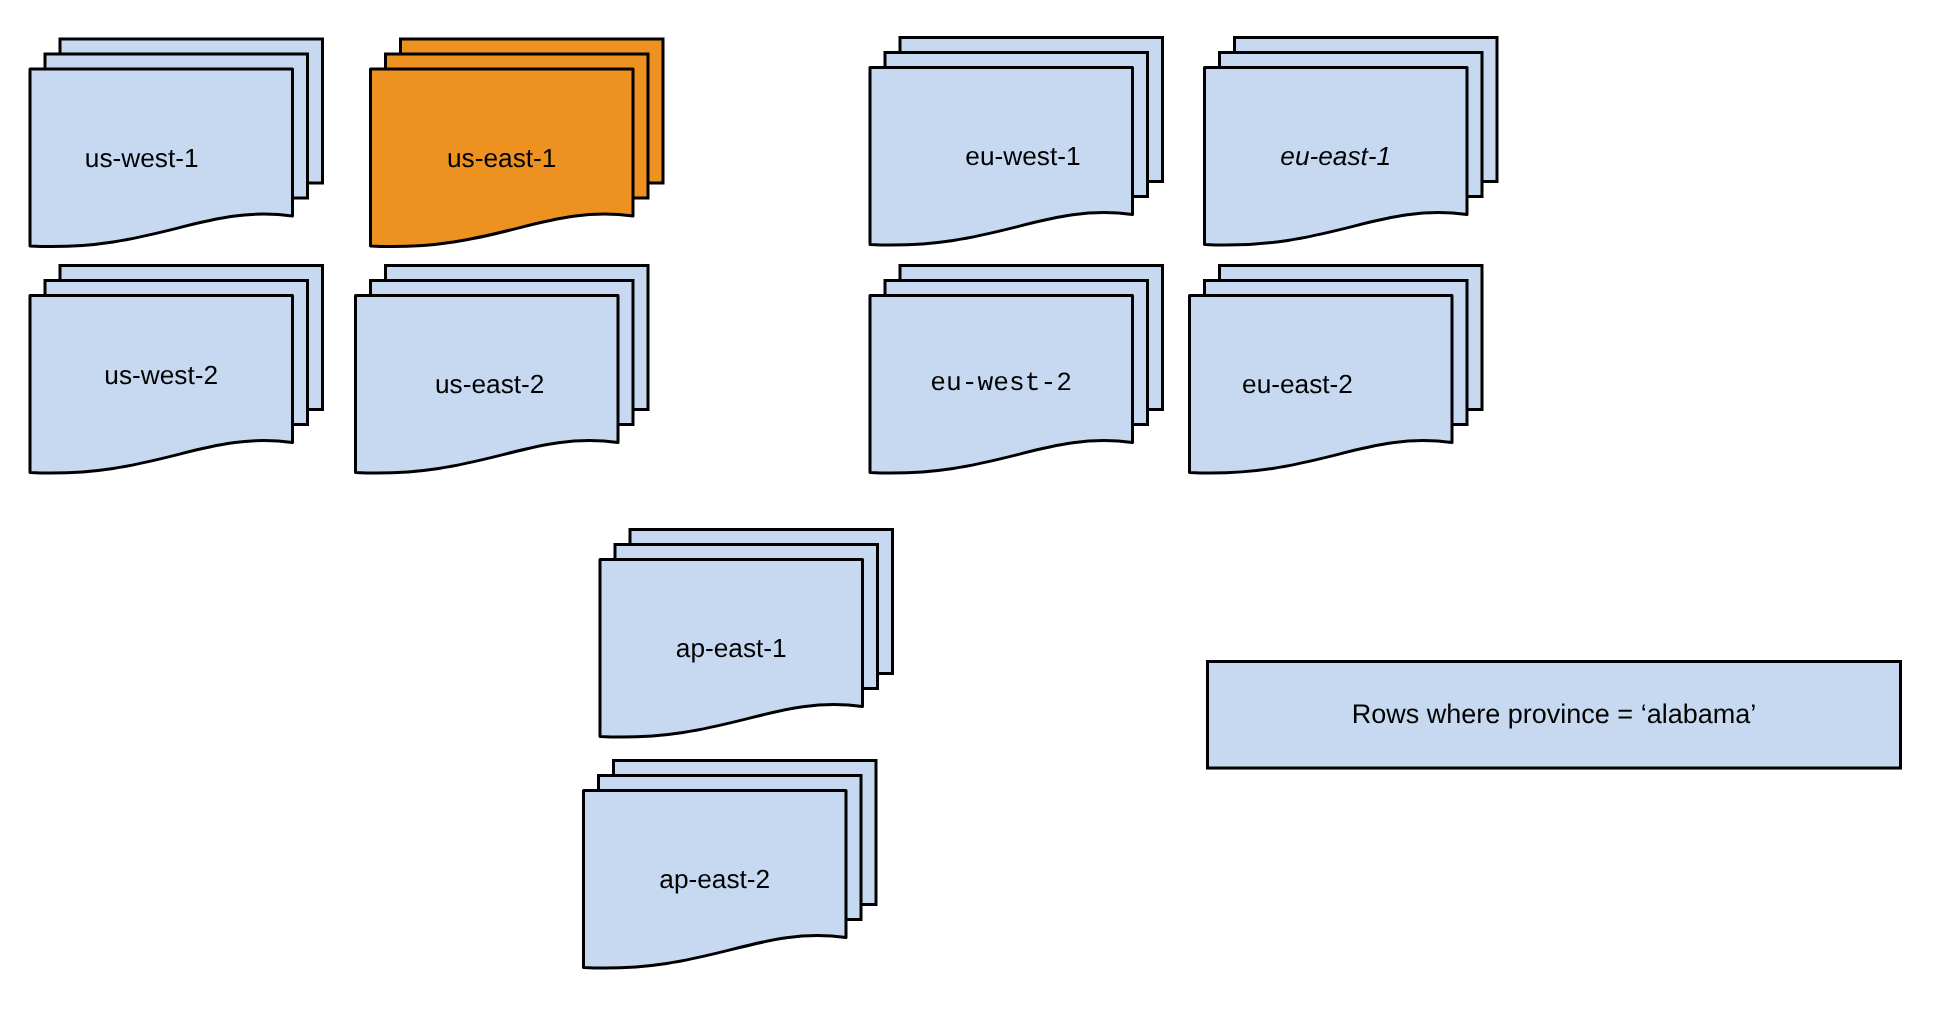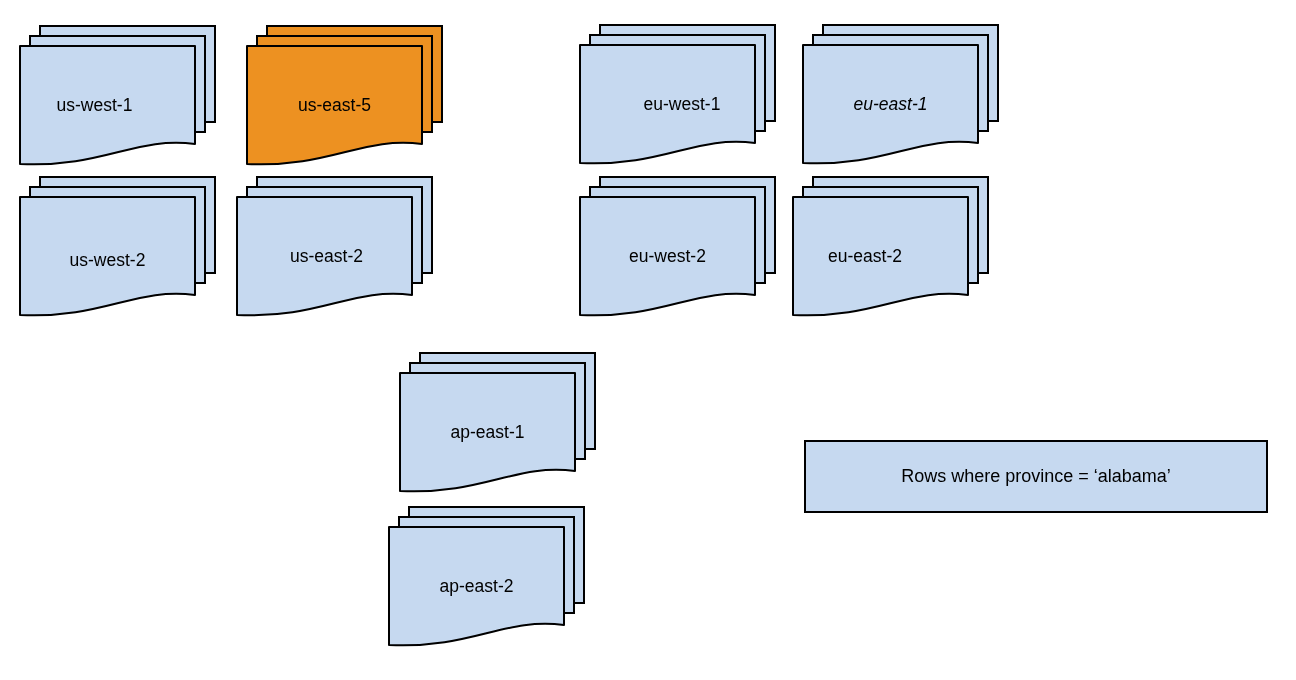--- a/index.html
+++ b/index.html
@@ -113,26 +113,26 @@
     </g>
     <g>
       <rect x="409" y="507" width="175" height="96" fill="#c6d9f0" stroke="#000000" stroke-width="2"></rect>
       <rect x="399" y="517" width="175" height="96" fill="#c6d9f0" stroke="#000000" stroke-width="2"></rect>
       <path d="M 389 527 L 564 527 L 564 625 C 504.5 617 473 649 389 645 Z" fill="#c6d9f0" stroke="#000000" stroke-width="2" stroke-linejoin="round"></path>
     </g>
   </svg>
 
 <div id="labels">
     <div class="stack-label" style="left: 20px; top: 95px; width: 149px;">us-west-1</div>
-    <div class="stack-label" style="left: 247px; top: 95px; width: 175px;">us-east-5</div>
+    <div class="stack-label" style="left: 247px; top: 95px; width: 175px;">us-east-1</div>
     <div class="stack-label" style="left: 580px; top: 94px; width: 204px;">eu-west-1</div>
     <div class="stack-label" style="left: 803px; top: 94px; width: 175px; font-style: italic;">eu-east-1</div>
-    <div class="stack-label" style="left: 20px; top: 250px; width: 175px;">us-west-2</div>
+    <div class="stack-label" style="left: 20px; top: 240px; width: 175px;">us-west-2</div>
     <div class="stack-label" style="left: 237px; top: 246px; width: 179px;">us-east-2</div>
-    <div class="stack-label" style="left: 580px; top: 246px; width: 175px;">eu-west-2</div>
+    <div class="stack-label" style="left: 580px; top: 246px; width: 175px; font-family: Liberation Mono, monospace;">eu-west-2</div>
     <div class="stack-label" style="left: 793px; top: 246px; width: 144px;">eu-east-2</div>
     <div class="stack-label" style="left: 400px; top: 422px; width: 175px;">ap-east-1</div>
     <div class="stack-label" style="left: 389px; top: 576px; width: 175px;">ap-east-2</div>
   </div>
 
 <div class="legend-box">
   <div class="legend-row legend-row-blue">
     <span>Rows where province = ‘alabama’</span>
   </div>
 </div>

